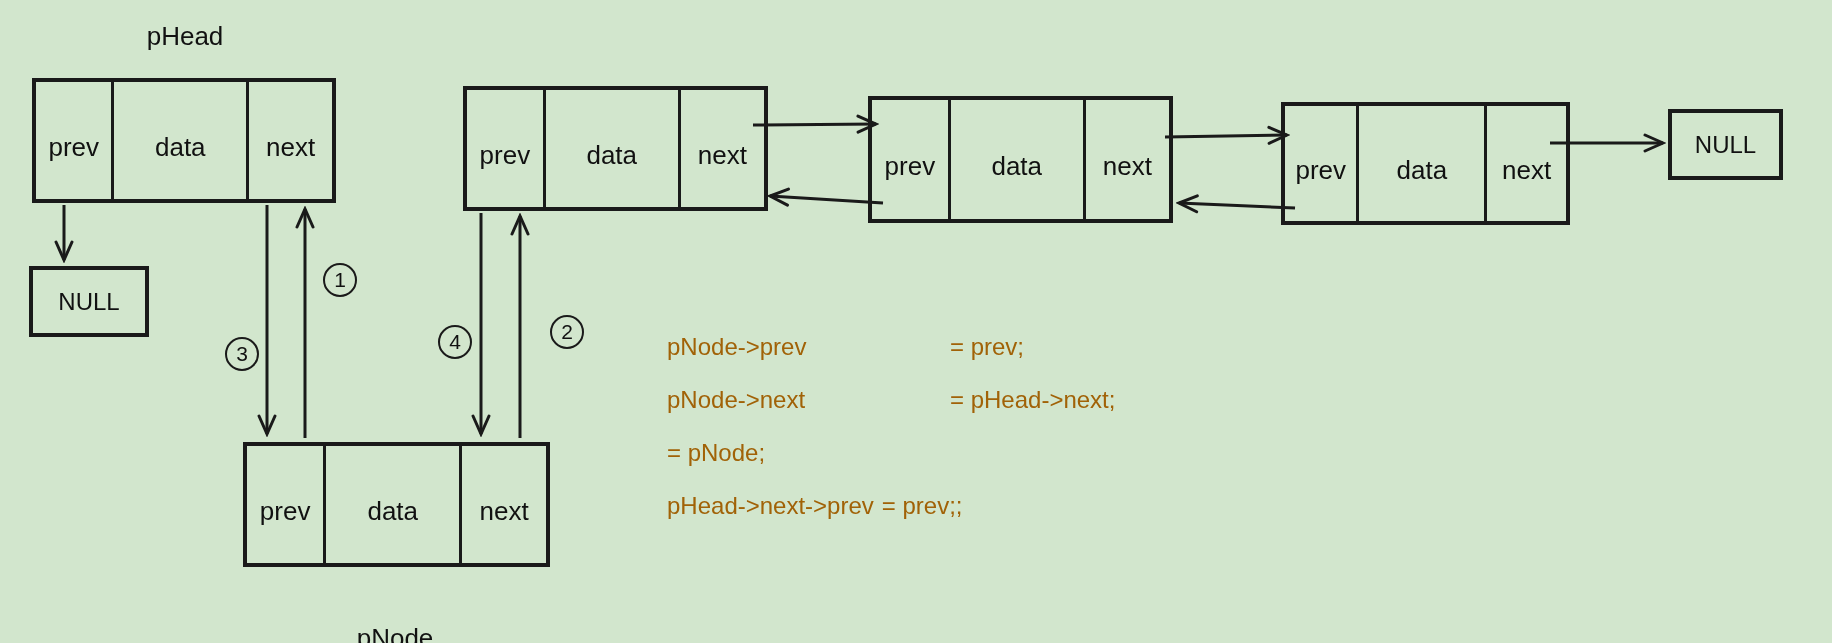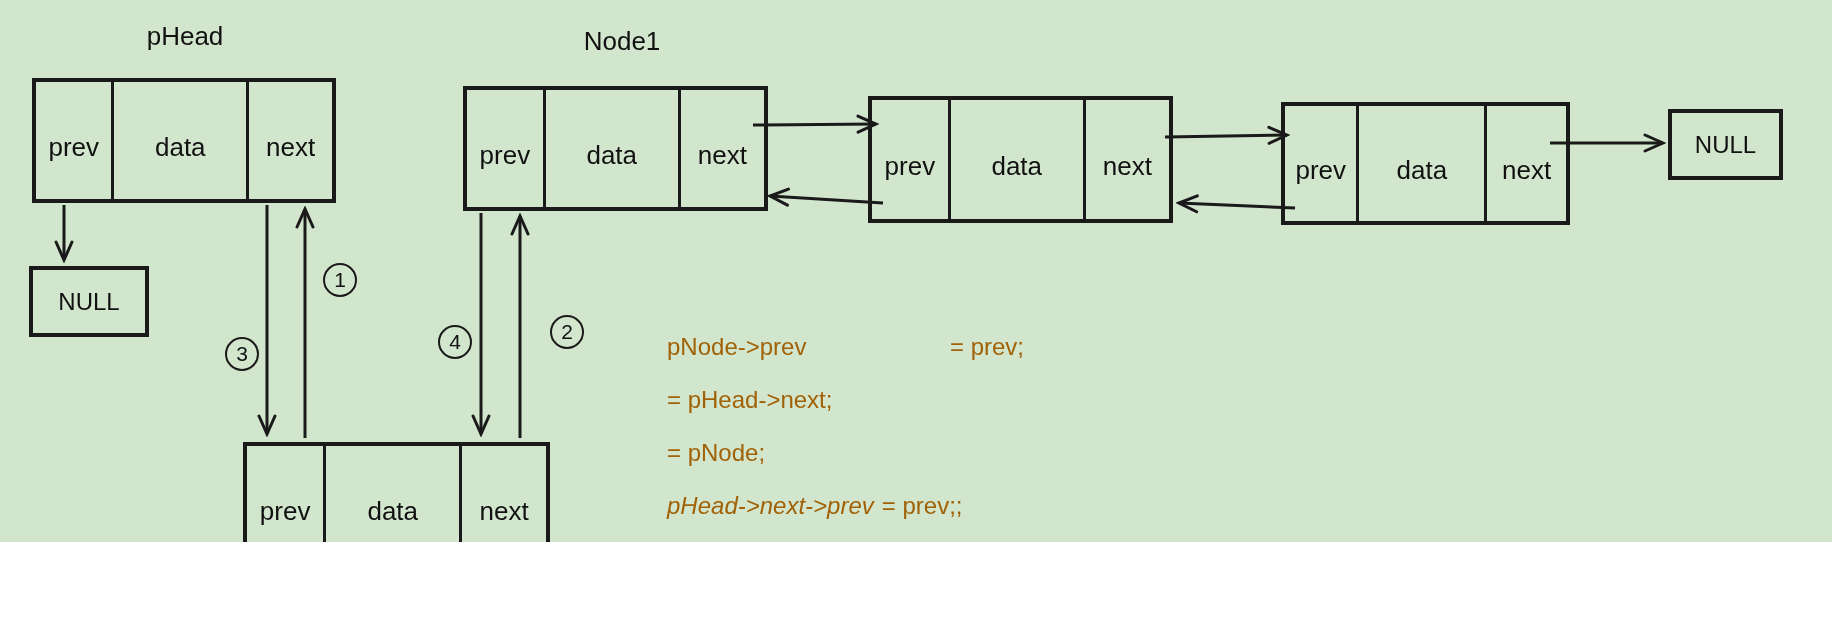--- a/index.html
+++ b/index.html
@@ -1,20 +1,20 @@
 <!DOCTYPE html>
 <html><head>
 <meta charset="utf-8">
 <style>
   html, body { margin: 0; padding: 0; }
   body { font-family: "Liberation Sans", sans-serif; }
   .canvas {
     position: relative;
     width: 1832px;
-    height: 542px;
+    height: 643px;
     background: #d2e6cd;
     overflow: hidden;
     color: #111;
   }
   .arrows {
     position: absolute;
     left: 0; top: 0;
     width: 1832px; height: 643px;
     pointer-events: none;
   }
@@ -72,21 +72,21 @@
     font-size: 24px;
     color: #a16207;
   }
   .code-line {
     height: 53px;
     display: flex;
     align-items: center;
     white-space: pre;
   }
   .code-lhs { display: inline-block; width: 283px; }
-  .code-line.last .code-lhs { width: auto; margin-right: 8px; font-style: italic; }
+  .code-line.last .code-lhs { width: auto; margin-right: 8px; }
 </style>
 </head>
 <body>
 
 <div class="canvas">
 
   <svg class="arrows" width="1832" height="643" viewBox="0 0 1832 643">
     <defs>
       <marker id="ah" markerWidth="24" markerHeight="22" refX="21" refY="10" orient="auto" markerUnits="userSpaceOnUse">
         <path d="M3,2 L21,10 L3,18" fill="none" stroke="#1a1a1a" stroke-width="3" stroke-linecap="round"></path>
@@ -118,21 +118,20 @@
   <div class="node" style="left:32px; top:78px; width:304px; height:125px;">
     <div class="cell cell-prev">prev</div>
     <div class="cell cell-data">data</div>
     <div class="cell cell-next">next</div>
   </div>
 
   <div class="nullbox" style="left:29px; top:266px; width:120px; height:71px;">
     <span>NULL</span>
   </div>
 
-  <div class="node-label" style="left:542px; top:26px;">Node1</div>
   <div class="node" style="left:463px; top:86px; width:305px; height:125px;">
     <div class="cell cell-prev">prev</div>
     <div class="cell cell-data">data</div>
     <div class="cell cell-next">next</div>
   </div>
 
   <div class="node" style="left:868px; top:96px; width:305px; height:127px;">
     <div class="cell cell-prev">prev</div>
     <div class="cell cell-data">data</div>
     <div class="cell cell-next">next</div>
@@ -167,20 +166,21 @@
   <div class="step" style="left:438px; top:325px;">
     <span>4</span>
   </div>
 
   <div class="code">
     <div class="code-line">
       <span class="code-lhs">pNode-&gt;prev</span>
       <span class="code-rhs">= prev;</span>
     </div>
     <div class="code-line">
+      <span class="code-lhs">pNode-&gt;next</span>
       <span class="code-rhs">= pHead-&gt;next;</span>
     </div>
     <div class="code-line">
       <span class="code-rhs">= pNode;</span>
     </div>
     <div class="code-line last">
       <span class="code-lhs">pHead-&gt;next-&gt;prev</span>
       <span class="code-rhs">= prev;;</span>
     </div>
   </div>

